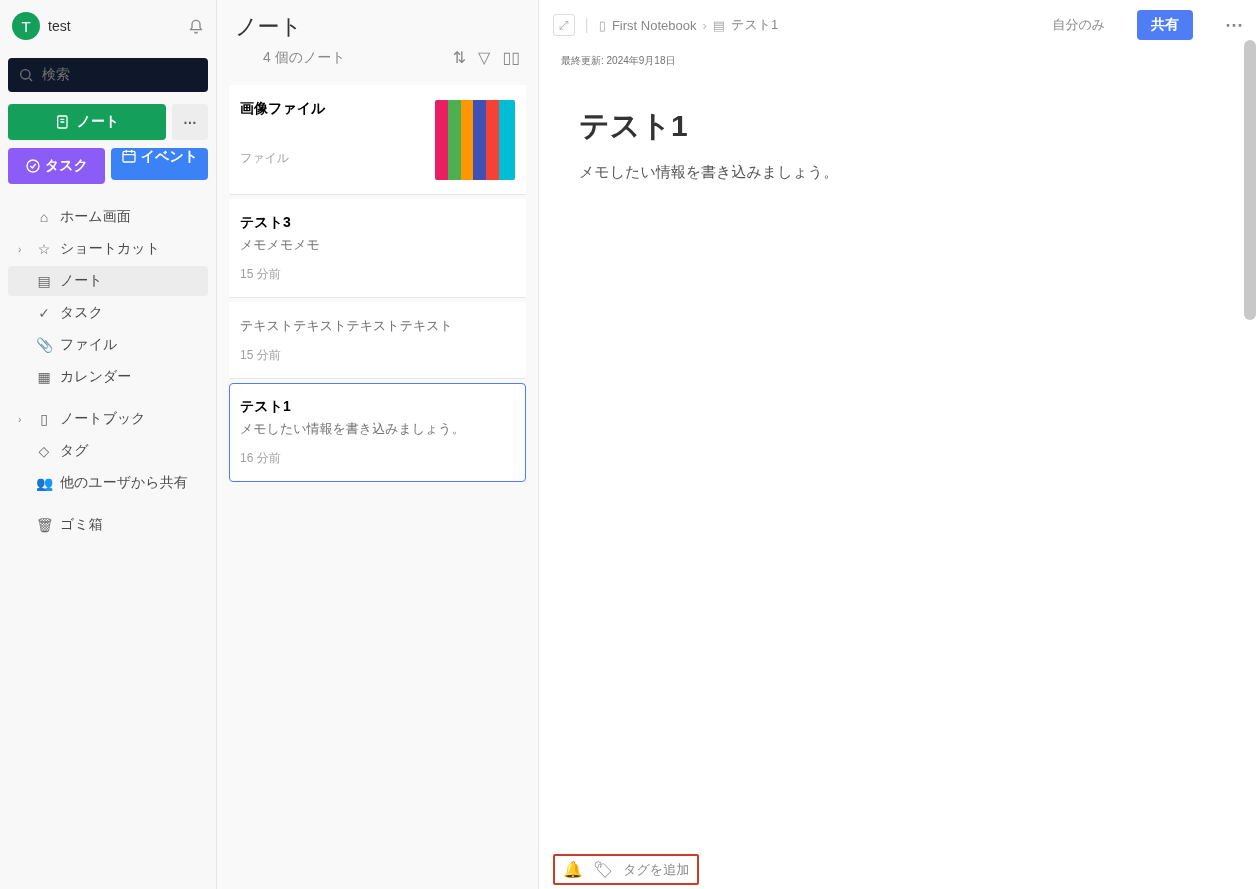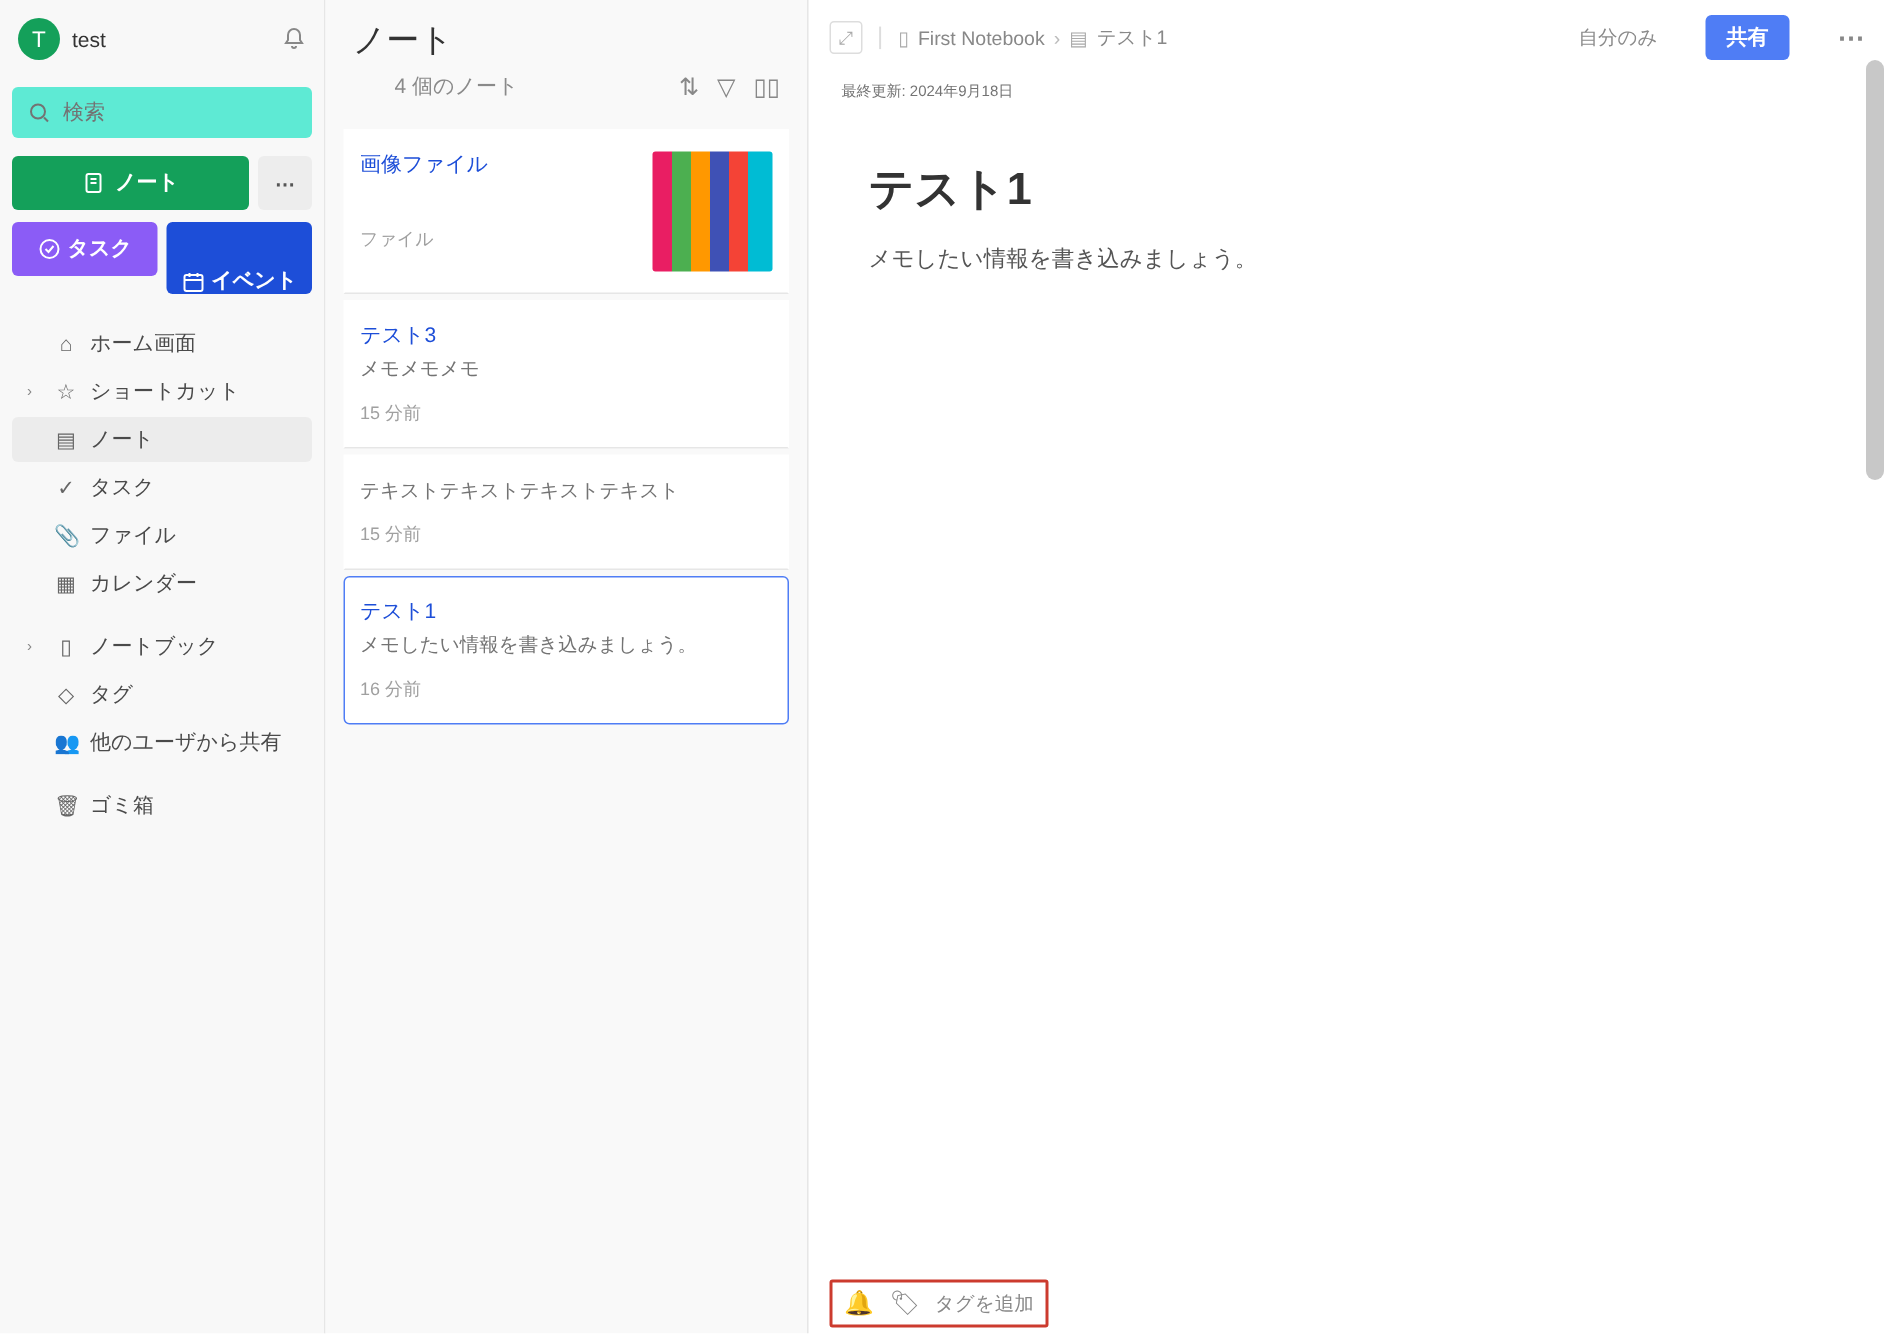--- a/index.html
+++ b/index.html
@@ -5,27 +5,27 @@
 * { margin:0; padding:0; box-sizing:border-box; font-family:-apple-system,BlinkMacSystemFont,"Segoe UI",Meiryo,sans-serif; }
 body { background:#fff; overflow:hidden; }
 .app { display:flex; width:1257px; height:889px; }
 
 
 .sidebar { width:217px; background:#f8f8f8; border-right:1px solid #e6e6e6; display:flex; flex-direction:column; padding:8px 8px 4px 8px; }
 .sb-top { display:flex; align-items:center; gap:8px; padding:4px; margin-bottom:14px; }
 .avatar { width:28px;height:28px;border-radius:50%;background:#14a05a;color:#fff;display:flex;align-items:center;justify-content:center;font-size:15px; }
 .username { flex:1;font-size:14px;color:#333; }
 .bell { color:#888;font-size:16px; }
-.search { display:flex;align-items:center;gap:8px;background:#5eead4;border-radius:4px;padding:8px 10px;color:#737373;font-size:14px;margin-bottom:12px;cursor:text; }
+.search { display:flex;align-items:center;gap:8px;background:#0f172a;border-radius:4px;padding:8px 10px;color:#737373;font-size:14px;margin-bottom:12px;cursor:text; }
 .create-row { display:flex;gap:6px;margin-bottom:8px; }
 .btn-note { flex:1;background:#14a05a;color:#fff;border:none;border-radius:4px;height:36px;display:flex;align-items:center;justify-content:center;gap:6px;font-size:14px;font-weight:600;cursor:pointer; }
 .btn-more { width:36px;height:36px;background:#ededed;border:none;border-radius:4px;display:flex;align-items:center;justify-content:center;font-weight:bold;color:#555;cursor:pointer; }
 .create-row2 { display:flex;gap:6px;margin-bottom:18px; }
 .btn-task { flex:1;background:#8b5cf6;color:#fff;border:none;border-radius:4px;height:36px;display:flex;align-items:center;justify-content:center;gap:4px;font-size:14px;font-weight:600;cursor:pointer; }
-.btn-event { flex:1;background:#1d4ed8;color:#fff;border:none;border-radius:4px;height:48px;display:flex;align-items:flex-end;justify-content:center;gap:4px;font-size:14px;font-weight:600;cursor:pointer; }
+.btn-event { flex:1;background:#3b82f6;color:#fff;border:none;border-radius:4px;height:32px;display:flex;align-items:flex-start;justify-content:center;gap:4px;font-size:14px;font-weight:600;cursor:pointer; }
 .nav { flex:1; }
 .nav-item { display:flex;align-items:center;gap:8px;padding:6px 10px;border-radius:4px;color:#4a4a4a;font-size:14px;cursor:pointer;margin-bottom:2px; }
 .nav-item.active { background:#ececec; }
 .nav-item .chev { width:10px;color:#888;font-size:10px; }
 .nav-item .chev.none { visibility:hidden; }
 .nav-item .icon { width:16px;text-align:center;color:#666; }
 .sb-bottom { margin-top:auto; }
 .upgrade { background:#fdb913;color:#333;border:none;width:100%;height:36px;border-radius:4px;font-size:14px;font-weight:600;display:flex;align-items:center;justify-content:center;gap:6px;cursor:pointer;margin-bottom:14px; }
 .help { display:flex;align-items:center;gap:8px;color:#666;font-size:13px;padding:6px 6px 8px 6px;cursor:pointer; }
 
@@ -34,21 +34,21 @@
 .nl-head { padding:12px 18px 6px 18px; }
 .nl-title { font-size:22px;color:#333;margin-bottom:6px; }
 .nl-sub { display:flex;align-items:center;justify-content:space-between;margin-left:28px; }
 .nl-count { color:#8a8a8a;font-size:14px; }
 .nl-tools { display:flex;gap:12px;color:#888;font-size:16px;cursor:pointer; }
 .nl-body { flex:1;overflow:auto;padding:12px; }
 .card { background:#fff;border:1px solid transparent;border-bottom:1px solid #e6e6e6;padding:14px 10px;margin-bottom:4px;cursor:pointer; }
 .card.selected { border:1px solid #4f7df5;border-radius:4px; }
 .card.with-thumb { display:flex;gap:8px; }
 .card-main { flex:1; }
-.card-title { font-size:14px;color:#1d4ed8;font-weight:400;margin-bottom:4px; }
+.card-title { font-size:14px;color:#000000;font-weight:700;margin-bottom:4px; }
 .card-snip { font-size:13px;color:#737373;margin-bottom:12px;display:block;min-height:16px; }
 .card-time { font-size:12px;color:#a0a0a0; }
 .thumb { width:80px;height:80px;background:linear-gradient(90deg,#e91e63 0 16%,#4caf50 16% 32%,#ff9800 32% 48%,#3f51b5 48% 64%,#f44336 64% 80%,#00bcd4 80% 100%);border-radius:2px; }
 
 
 .editor { flex:1;display:flex;flex-direction:column;position:relative; }
 .ed-top { display:flex;align-items:center;padding:10px 14px;gap:10px;border-bottom:0; }
 .expand-ic { color:#aaa;padding:3px 5px;border:1px solid #ddd;border-radius:3px;font-size:12px;cursor:pointer; }
 .divider { color:#ddd; }
 .bc { display:flex;align-items:center;gap:6px;color:#888;font-size:13px; }

